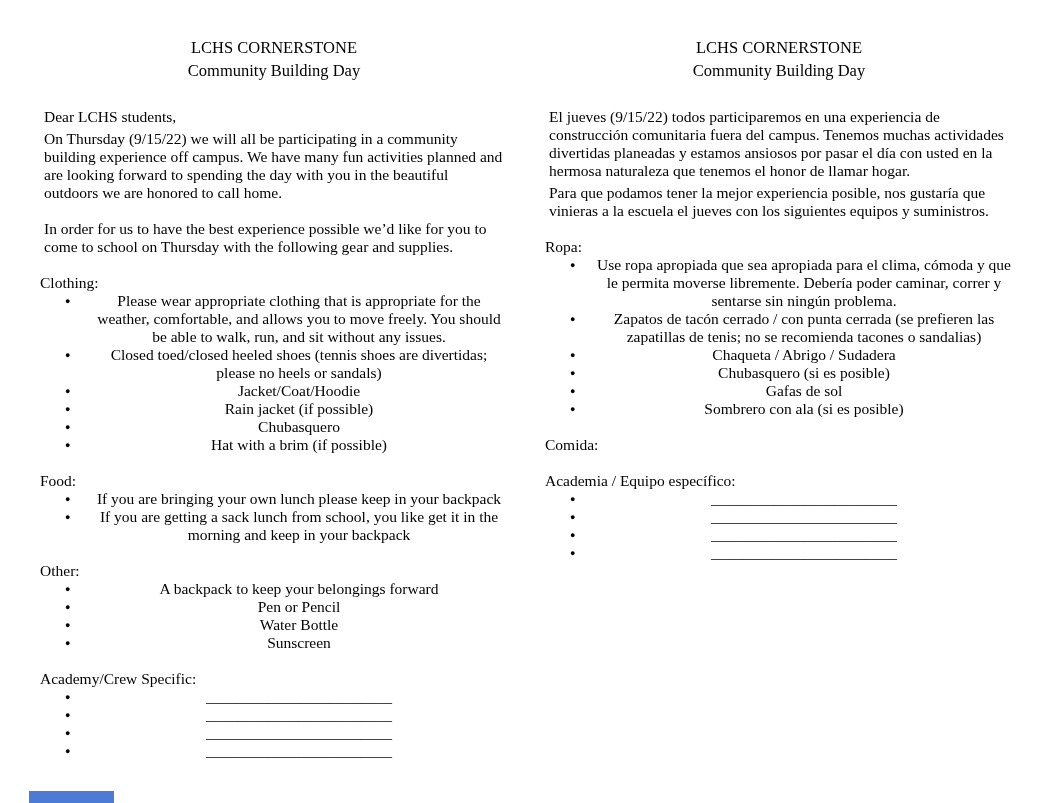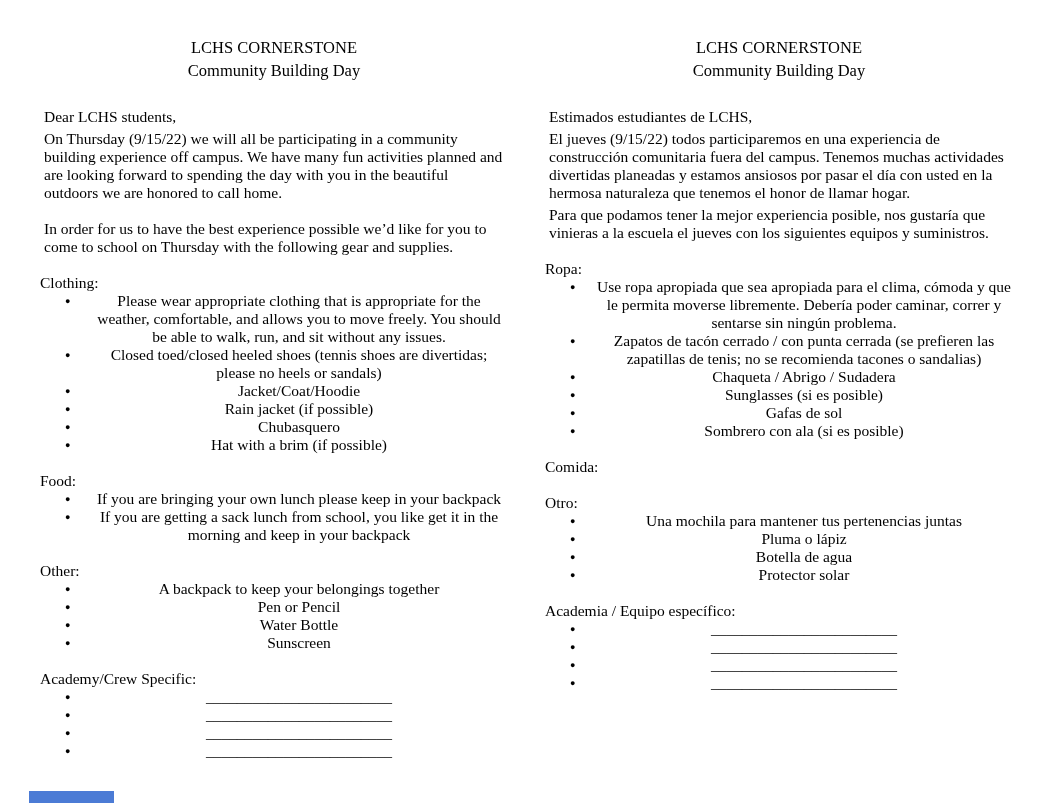--- a/index.html
+++ b/index.html
@@ -76,21 +76,21 @@
     <div class="section-heading">Food:</div>
     <ul class="bullets">
       <li class="bullet">If you are bringing your own lunch please keep in your backpack</li>
       <li class="bullet">If you are getting a sack lunch from school, you like get it in the morning and keep in your backpack</li>
     </ul>
   </div>
 
   <div class="section">
     <div class="section-heading">Other:</div>
     <ul class="bullets">
-      <li class="bullet">A backpack to keep your belongings together</li>
+      <li class="bullet">A backpack to keep your belongings forward</li>
       <li class="bullet">Pen or Pencil</li>
       <li class="bullet">Water Bottle</li>
       <li class="bullet">Sunscreen</li>
     </ul>
   </div>
 
   <div class="section">
     <div class="section-heading">Academy/Crew Specific:</div>
     <ul class="bullets">
       <li class="bullet">________________________</li>
@@ -102,50 +102,40 @@
 
 </div>
 
 <div class="column col-right">
 
   <div class="title-block">
     <div class="doc-title">LCHS CORNERSTONE</div>
     <div class="doc-title">Community Building Day</div>
   </div>
 
-  <p class="para salutation">Estimados estudiantes de LCHS,</p>
 
   <p class="para">El jueves (9/15/22) todos participaremos en una experiencia de construcción comunitaria fuera del campus. Tenemos muchas actividades divertidas planeadas y estamos ansiosos por pasar el día con usted en la hermosa naturaleza que tenemos el honor de llamar hogar.</p>
   <p class="para">Para que podamos tener la mejor experiencia posible, nos gustaría que vinieras a la escuela el jueves con los siguientes equipos y suministros.</p>
 
   <div class="section">
     <div class="section-heading">Ropa:</div>
     <ul class="bullets">
       <li class="bullet">Use ropa apropiada que sea apropiada para el clima, cómoda y que le permita moverse libremente. Debería poder caminar, correr y sentarse sin ningún problema.</li>
       <li class="bullet">Zapatos de tacón cerrado / con punta cerrada (se prefieren las zapatillas de tenis; no se recomienda tacones o sandalias)</li>
       <li class="bullet">Chaqueta / Abrigo / Sudadera</li>
-      <li class="bullet">Sunglasses (si es posible)</li>
+      <li class="bullet">Chubasquero (si es posible)</li>
       <li class="bullet">Gafas de sol</li>
       <li class="bullet">Sombrero con ala (si es posible)</li>
     </ul>
   </div>
 
   <div class="section">
     <div class="section-heading">Comida:</div>
   </div>
 
-  <div class="section">
-    <div class="section-heading">Otro:</div>
-    <ul class="bullets">
-      <li class="bullet">Una mochila para mantener tus pertenencias juntas</li>
-      <li class="bullet">Pluma o lápiz</li>
-      <li class="bullet">Botella de agua</li>
-      <li class="bullet">Protector solar</li>
-    </ul>
-  </div>
 
   <div class="section">
     <div class="section-heading">Academia / Equipo específico:</div>
     <ul class="bullets">
       <li class="bullet">________________________</li>
       <li class="bullet">________________________</li>
       <li class="bullet">________________________</li>
       <li class="bullet">________________________</li>
     </ul>
   </div>

